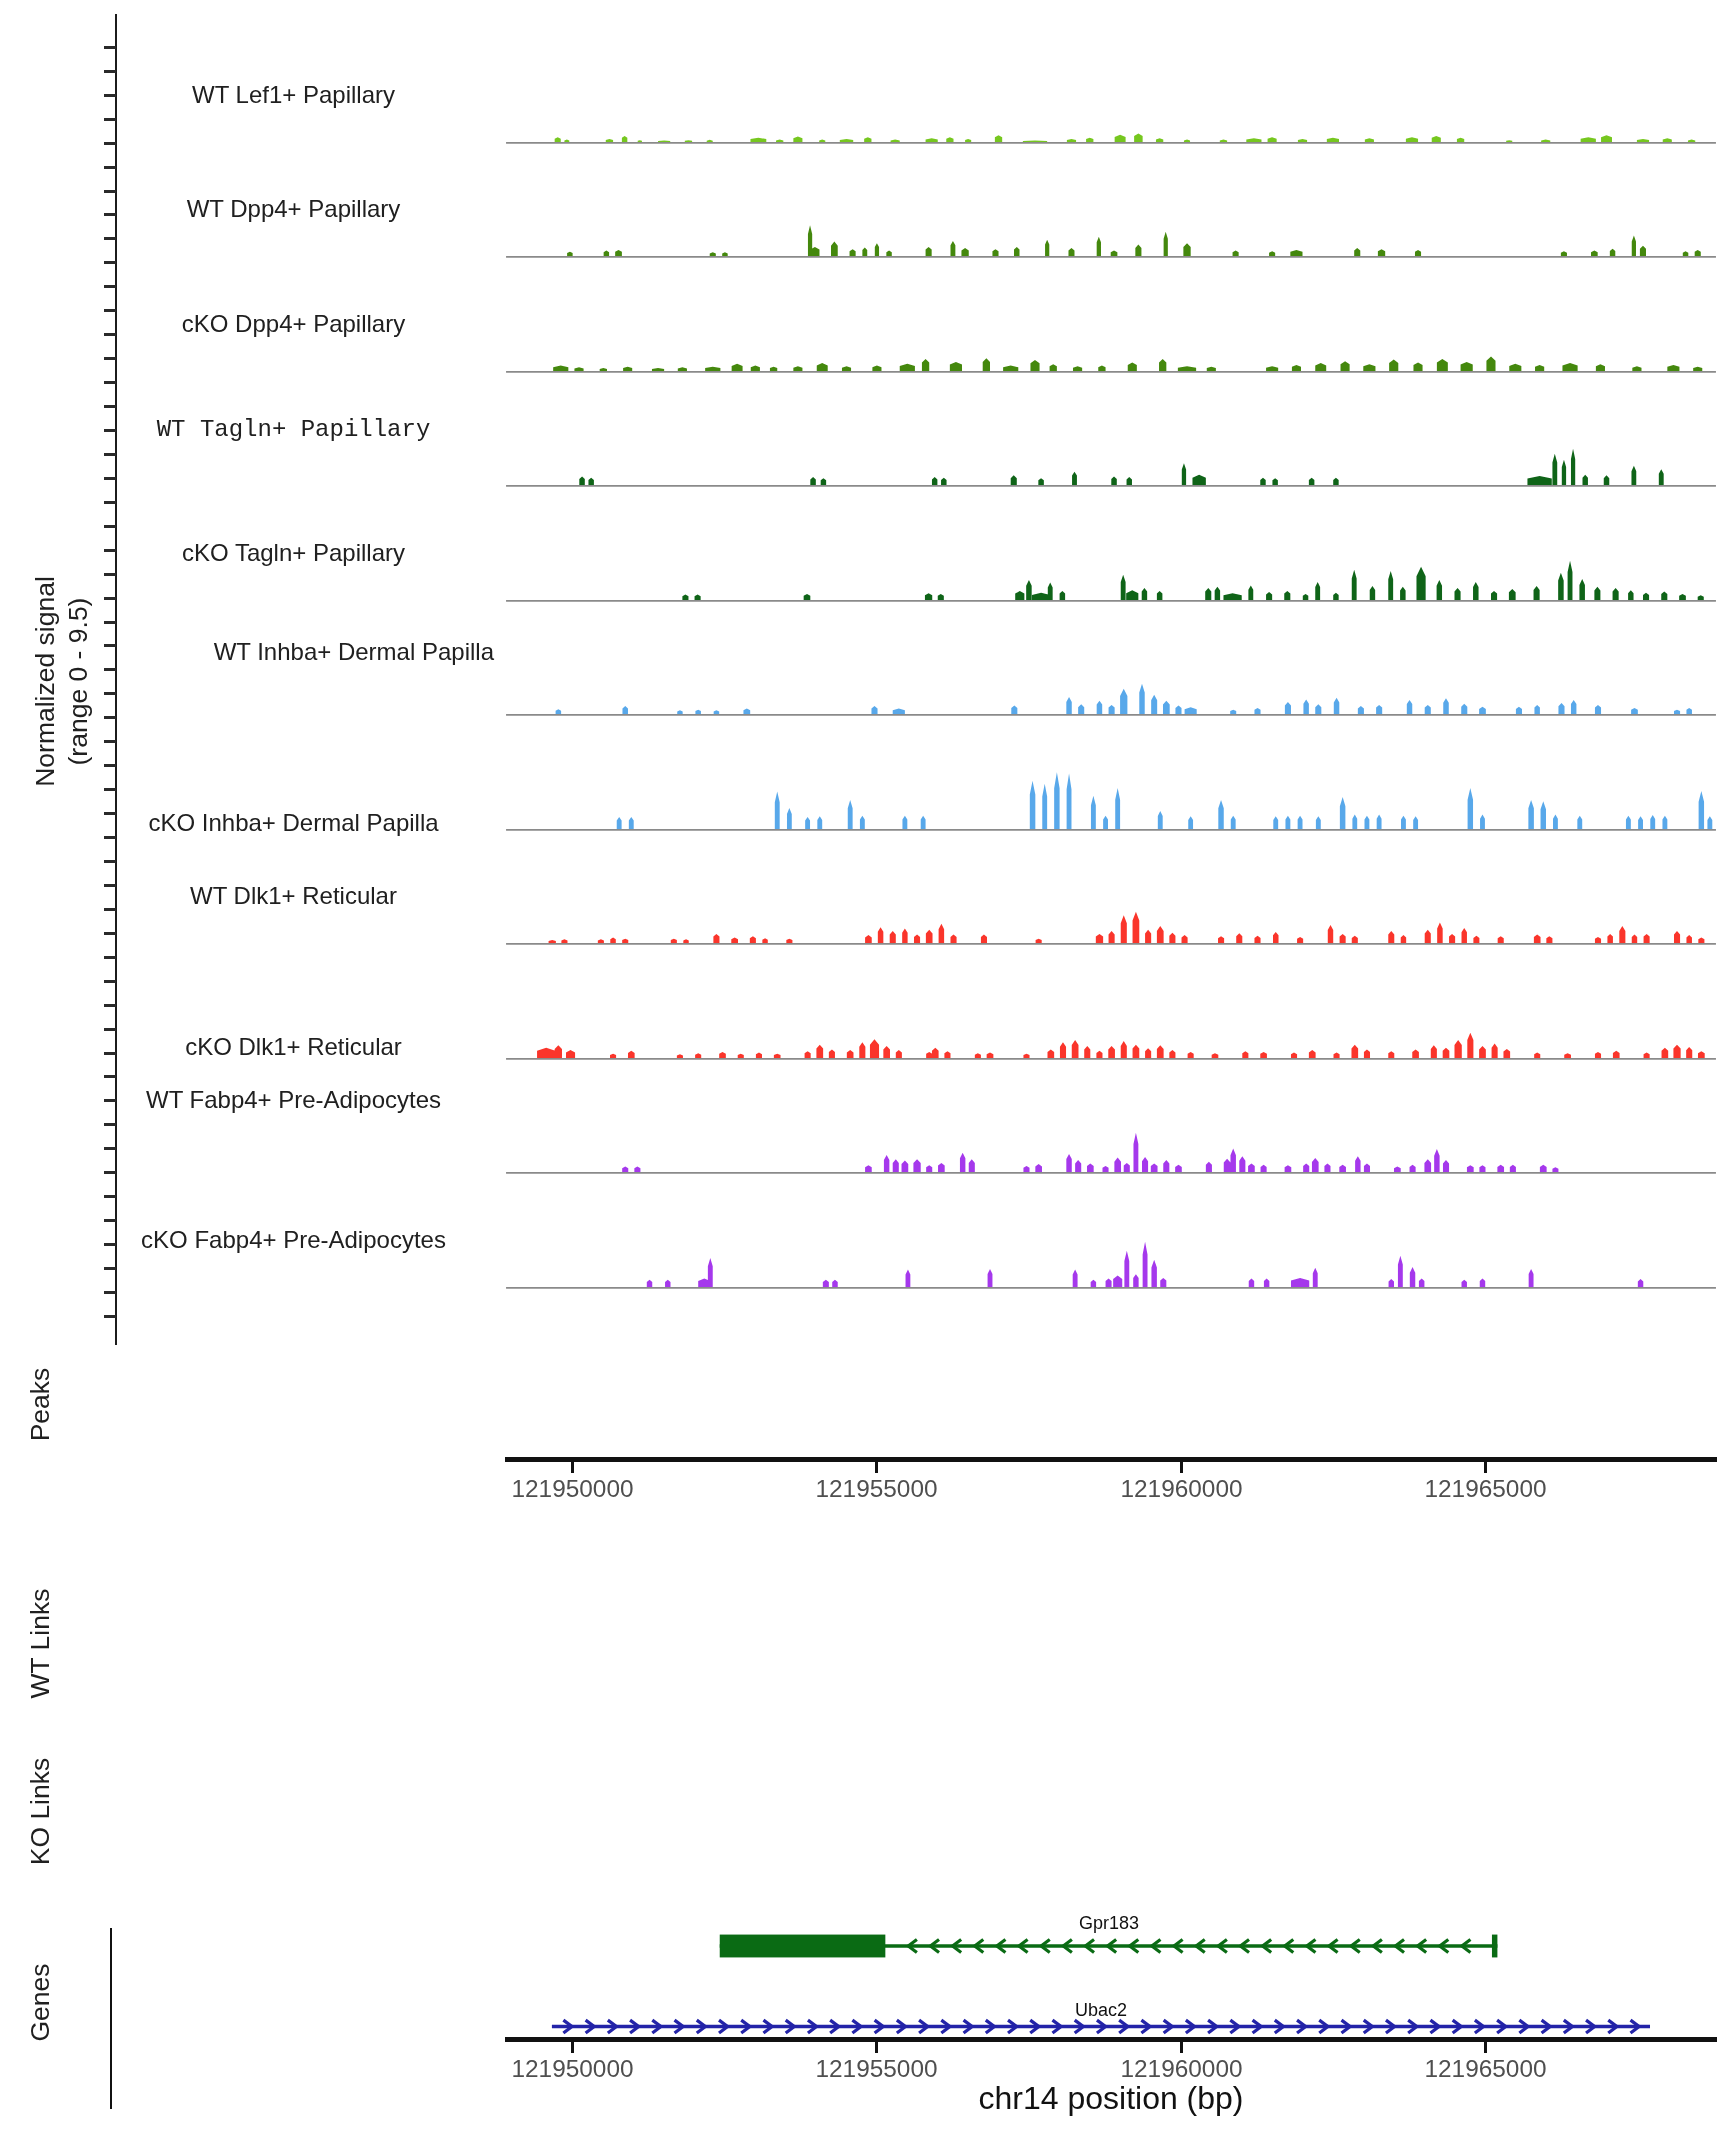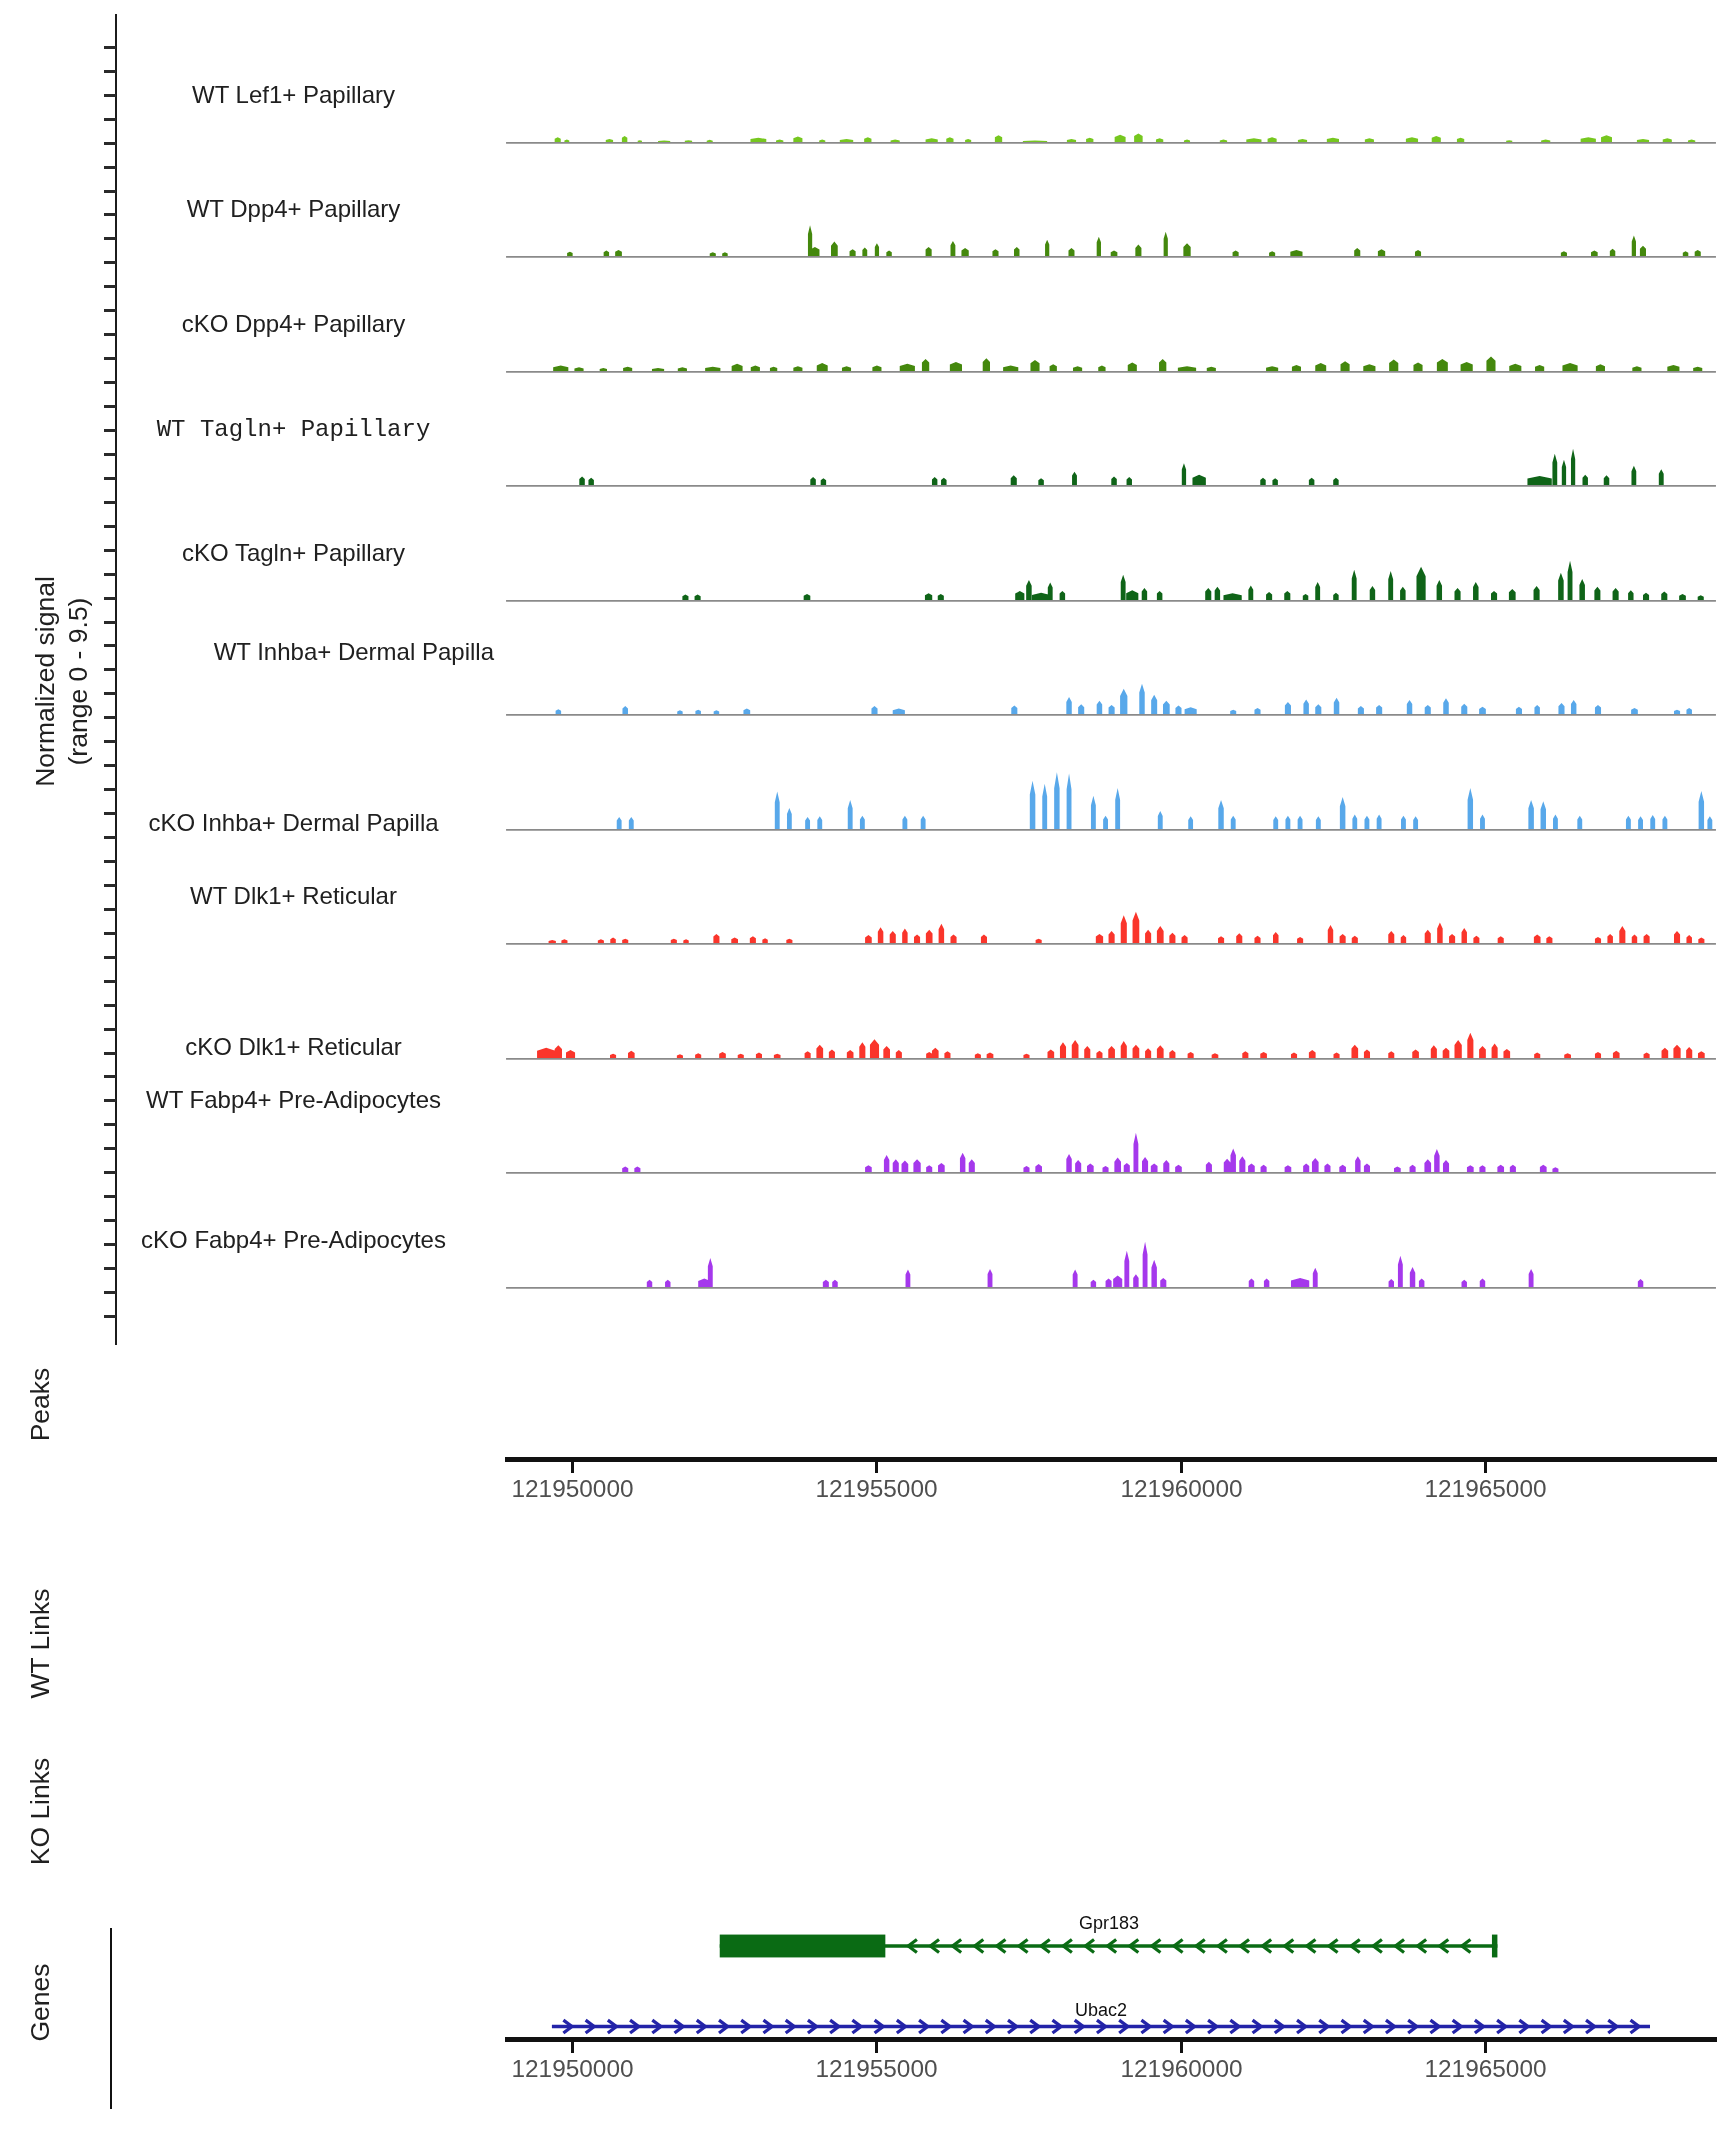--- a/index.html
+++ b/index.html
@@ -257,15 +257,16 @@
   <div id="bottom-axis-ticks">
       <div class="axis-tick" style="left: 571px; top: 2042px;"></div>
       <div class="axis-num" style="left: 465px; top: 2055px;">121950000</div>
       <div class="axis-tick" style="left: 875px; top: 2042px;"></div>
       <div class="axis-num" style="left: 769px; top: 2055px;">121955000</div>
       <div class="axis-tick" style="left: 1180px; top: 2042px;"></div>
       <div class="axis-num" style="left: 1074px; top: 2055px;">121960000</div>
       <div class="axis-tick" style="left: 1484px; top: 2042px;"></div>
       <div class="axis-num" style="left: 1378px; top: 2055px;">121965000</div>
     </div>
+  <div id="x-axis-title">chr14 position (bp)</div>
 
 </div>
 
 
 </body></html>

